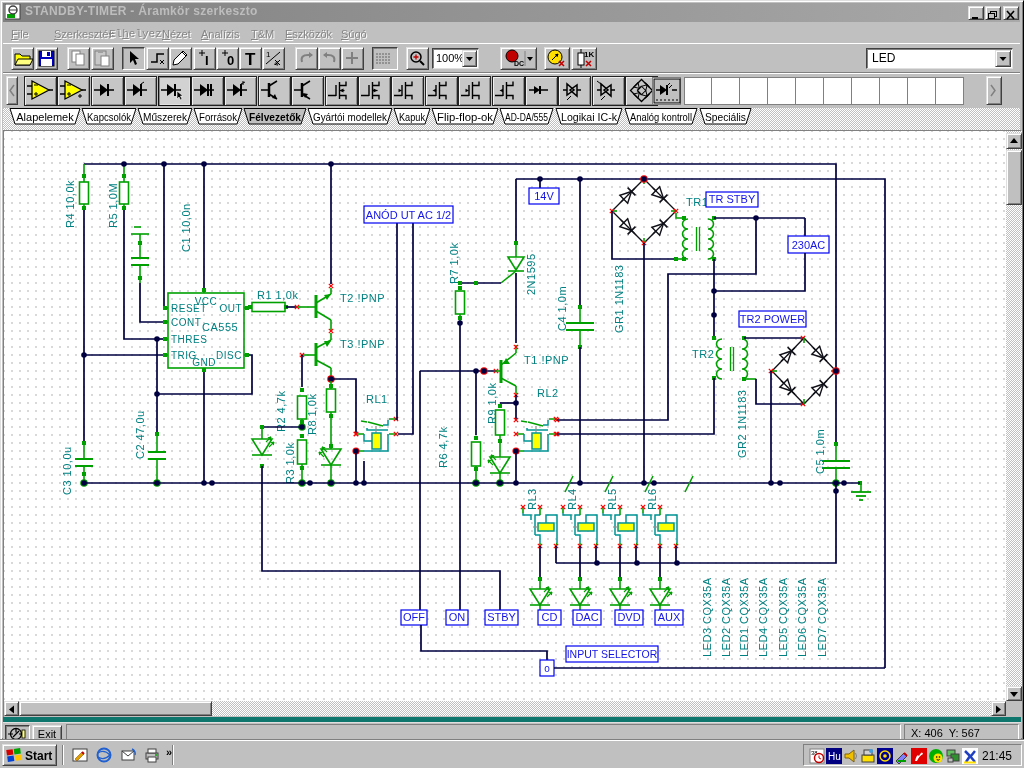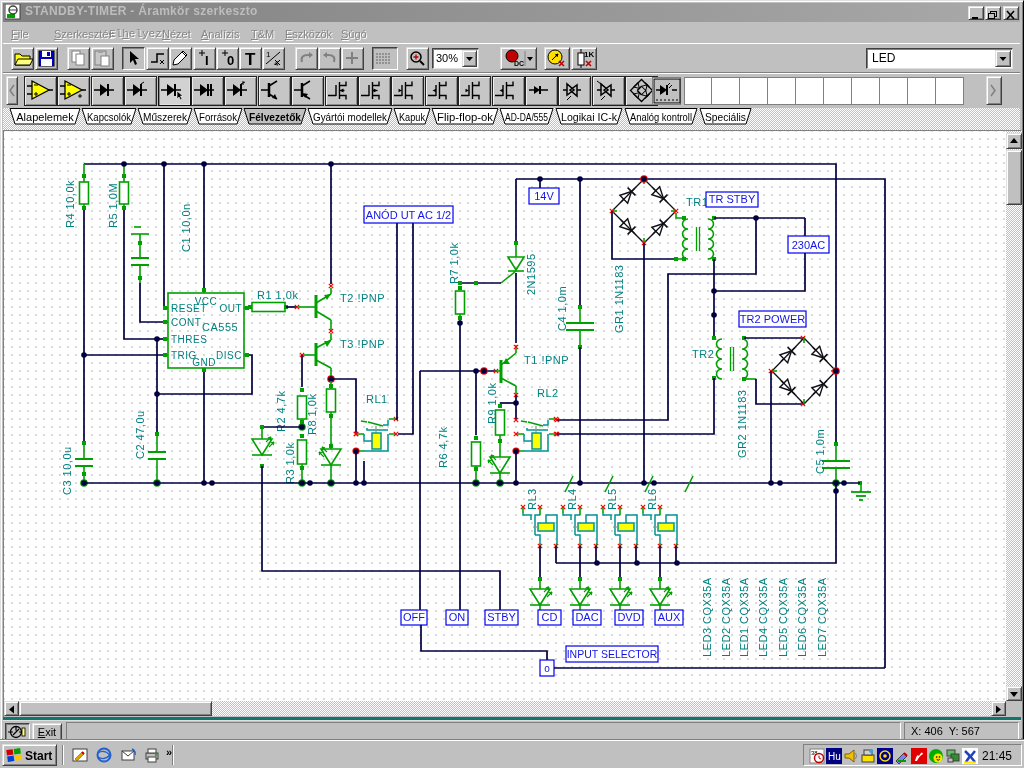--- a/index.html
+++ b/index.html
@@ -130,21 +130,21 @@
         <circle cx="10" cy="15" r="0.7" fill="#404040"></circle>
         <circle cx="13" cy="15" r="0.7" fill="#404040"></circle>
         <circle cx="16" cy="15" r="0.7" fill="#404040"></circle>
       </svg></div>
     <div class="abs btn" style="left:403px;top:3px;width:23px;height:23px;"><svg width="21" height="21" viewBox="0 0 21 21">
         <circle cx="9" cy="9" r="5" fill="none" stroke="#000" stroke-width="1.5"></circle>
         <path d="M13,13 l4,4" stroke="#000" stroke-width="2"></path>
         <path d="M9,6.5 v5 M6.5,9 h5" stroke="#c00000" stroke-width="1.3"></path>
       </svg></div>
     <div class="abs sunken2" style="left:429px;top:4px;width:47px;height:21px;background:#fff;font-size:11px;">
-      <span style="position:absolute;left:3px;top:3px;">30%</span>
+      <span style="position:absolute;left:3px;top:3px;">100%</span>
       <div class="abs btn" style="right:1px;top:1px;width:15px;height:17px;"><svg width="13" height="15">
           <path d="M3,6 l3.5,4 3.5,-4 Z" fill="#000"></path>
         </svg></div>
     </div>
     <div class="abs btn" style="left:497px;top:3px;width:37px;height:23px;"><svg width="35" height="21" viewBox="0 0 35 21">
         <circle cx="11" cy="8" r="6" fill="#c00000" stroke="#000"></circle>
         <text x="13" y="18" font-size="7" font-weight="bold">DC</text>
         <path d="M26,9 l3,4 3,-4 Z" fill="#000"></path>
         <line x1="24" y1="3" x2="24" y2="18" stroke="#808080"></line>
       </svg></div>
@@ -889,21 +889,21 @@
 <div class="abs dith" style="left:4px;top:701px;width:1002px;height:15px;"></div>
 <div class="abs btn" style="left:4px;top:701px;width:15px;height:15px;"><svg width="13" height="13">
       <path d="M4,6.5 l5,-4 v8 Z" fill="#000"></path>
     </svg></div>
 <div class="abs btn" style="left:19px;top:701px;width:193px;height:15px;"></div>
 <div class="abs btn" style="left:991px;top:701px;width:15px;height:15px;"><svg width="13" height="13">
       <path d="M9,6.5 l-5,-4 v8 Z" fill="#000"></path>
     </svg></div>
 <div class="abs" style="left:1006px;top:701px;width:16px;height:15px;background:#c0c0c0;"></div>
 
-<div class="abs" style="left:3px;top:717px;width:1018px;height:22px;background:#c0c0c0;border-top:3px solid #0f766e;box-shadow:inset 0 1px 0 #dfdfdf;">
+<div class="abs" style="left:3px;top:717px;width:1018px;height:22px;background:#c0c0c0;border-top:5px solid #0f766e;box-shadow:inset 0 1px 0 #dfdfdf;">
   <div class="abs btnp" style="left:2px;top:3px;width:25px;height:18px;">
     <svg width="23" height="16" viewBox="0 0 23 16">
         <circle cx="10" cy="8" r="5.5" fill="none" stroke="#000" stroke-width="1.3"></circle>
         <path d="M2,8 h5 M13,8 h6 M10,2.5 v4 M7,11 l6,-6" stroke="#000" stroke-width="1.2" fill="none"></path>
         <rect x="16" y="4" width="3" height="8" fill="#ffff80" stroke="#000" stroke-width="0.8"></rect>
       </svg>
   </div>
   <div class="abs btn" style="left:29px;top:3px;width:30px;height:18px;font-size:11px;text-align:center;line-height:16px;"><u>E</u>xit</div>
   <div class="abs sunken" style="left:63px;top:2px;width:835px;height:18px;"></div>
   <div class="abs sunken" style="left:901px;top:2px;width:115px;height:18px;font-size:11px;line-height:16px;"><span style="margin-left:6px;">X: 406&nbsp; Y: 567</span></div>

